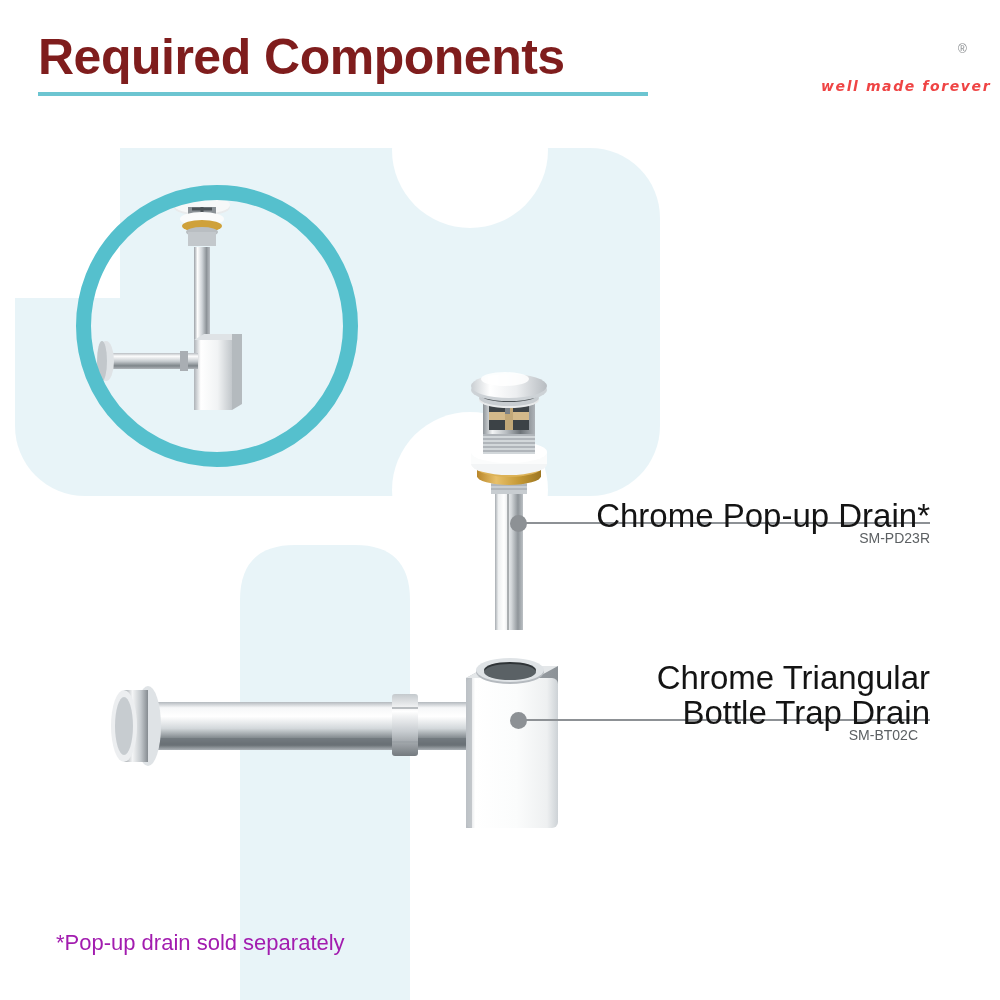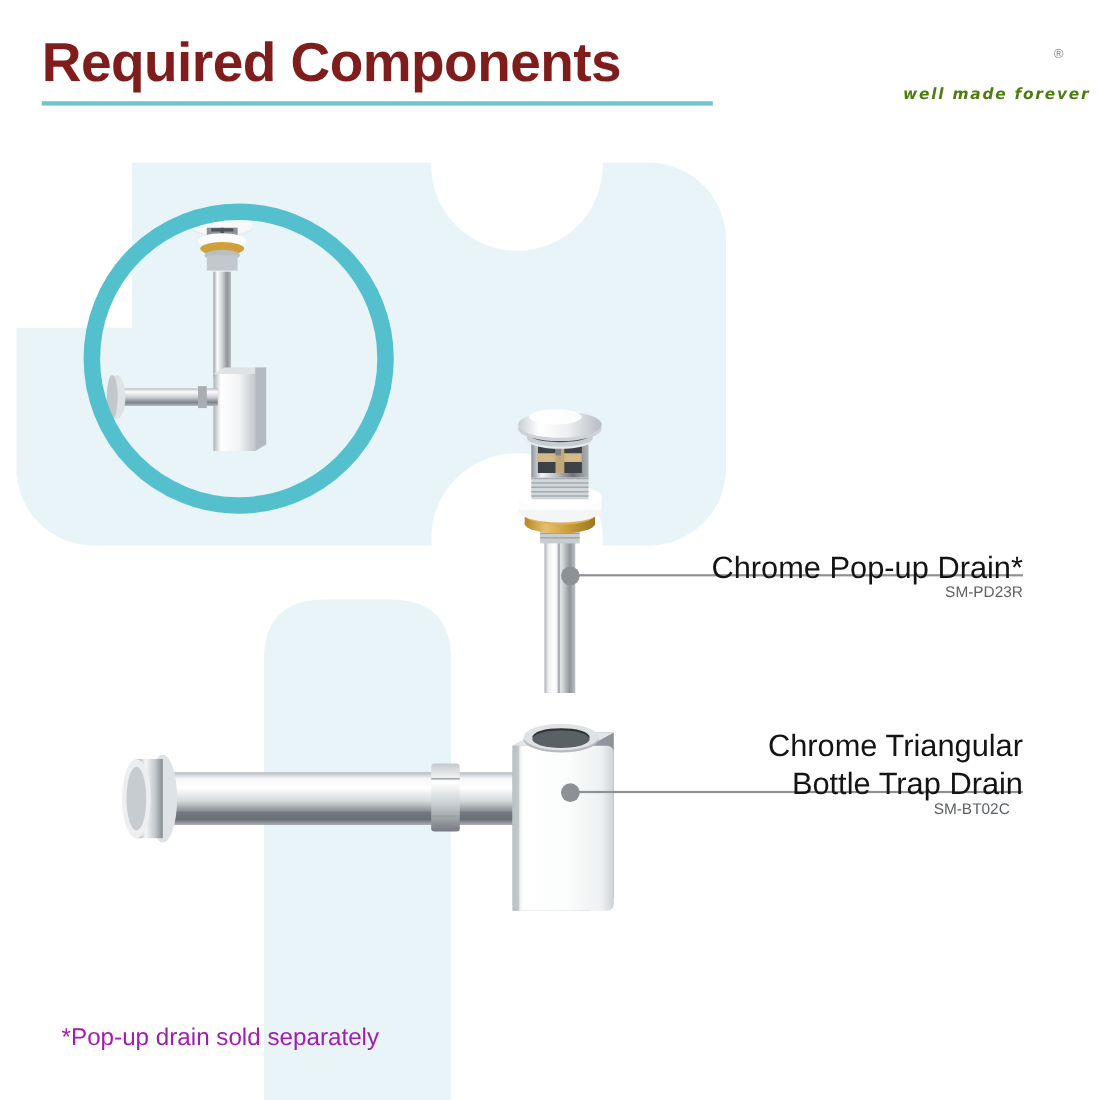--- a/index.html
+++ b/index.html
@@ -75,21 +75,21 @@
   }
   .brand-tag {
     position: absolute;
     left: 133px;
     top: 42px;
     font-family: "DejaVu Sans", sans-serif;
     font-style: italic;
     font-weight: bold;
     font-size: 14px;
     letter-spacing: 1.6px;
-    color: #4d7c0f;
+    color: #ef4444;
     white-space: nowrap;
   }
 
   
   .inset-ring {
     position: absolute;
     left: 76px;
     top: 185px;
     width: 282px;
     height: 282px;
@@ -108,21 +108,21 @@
 
   
   .art {
     position: absolute;
   }
   .art-popup  { left: 455px; top: 360px;  width: 120px; height: 270px; }
   .art-trap   { left: 110px; top: 650px;  width: 470px; height: 200px; }
   .callout-title {
     position: absolute;
     right: 0;
-    font-size: 28px;
+    font-size: 33px;
     color: #141414;
     white-space: nowrap;
     text-align: left;
     line-height: 35px;
   }
   .callout-sku {
     position: absolute;
     right: 0;
     font-size: 14px;
     color: #5c6063;

